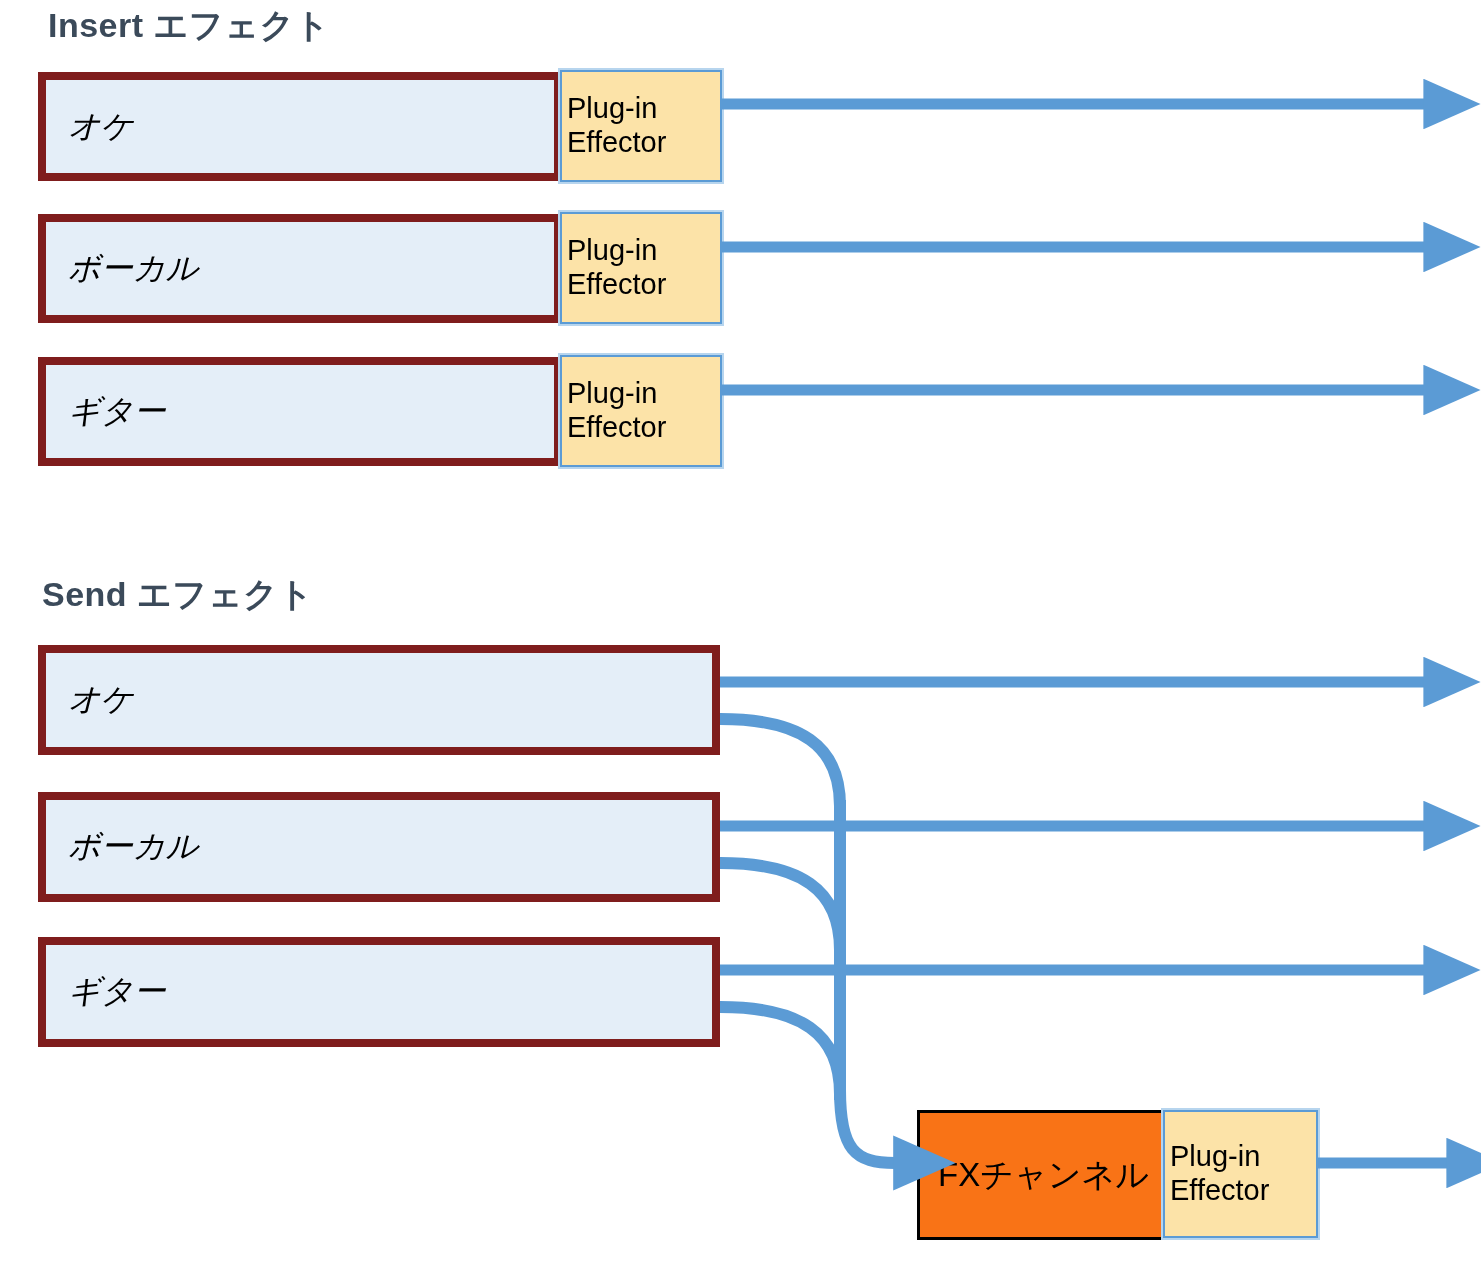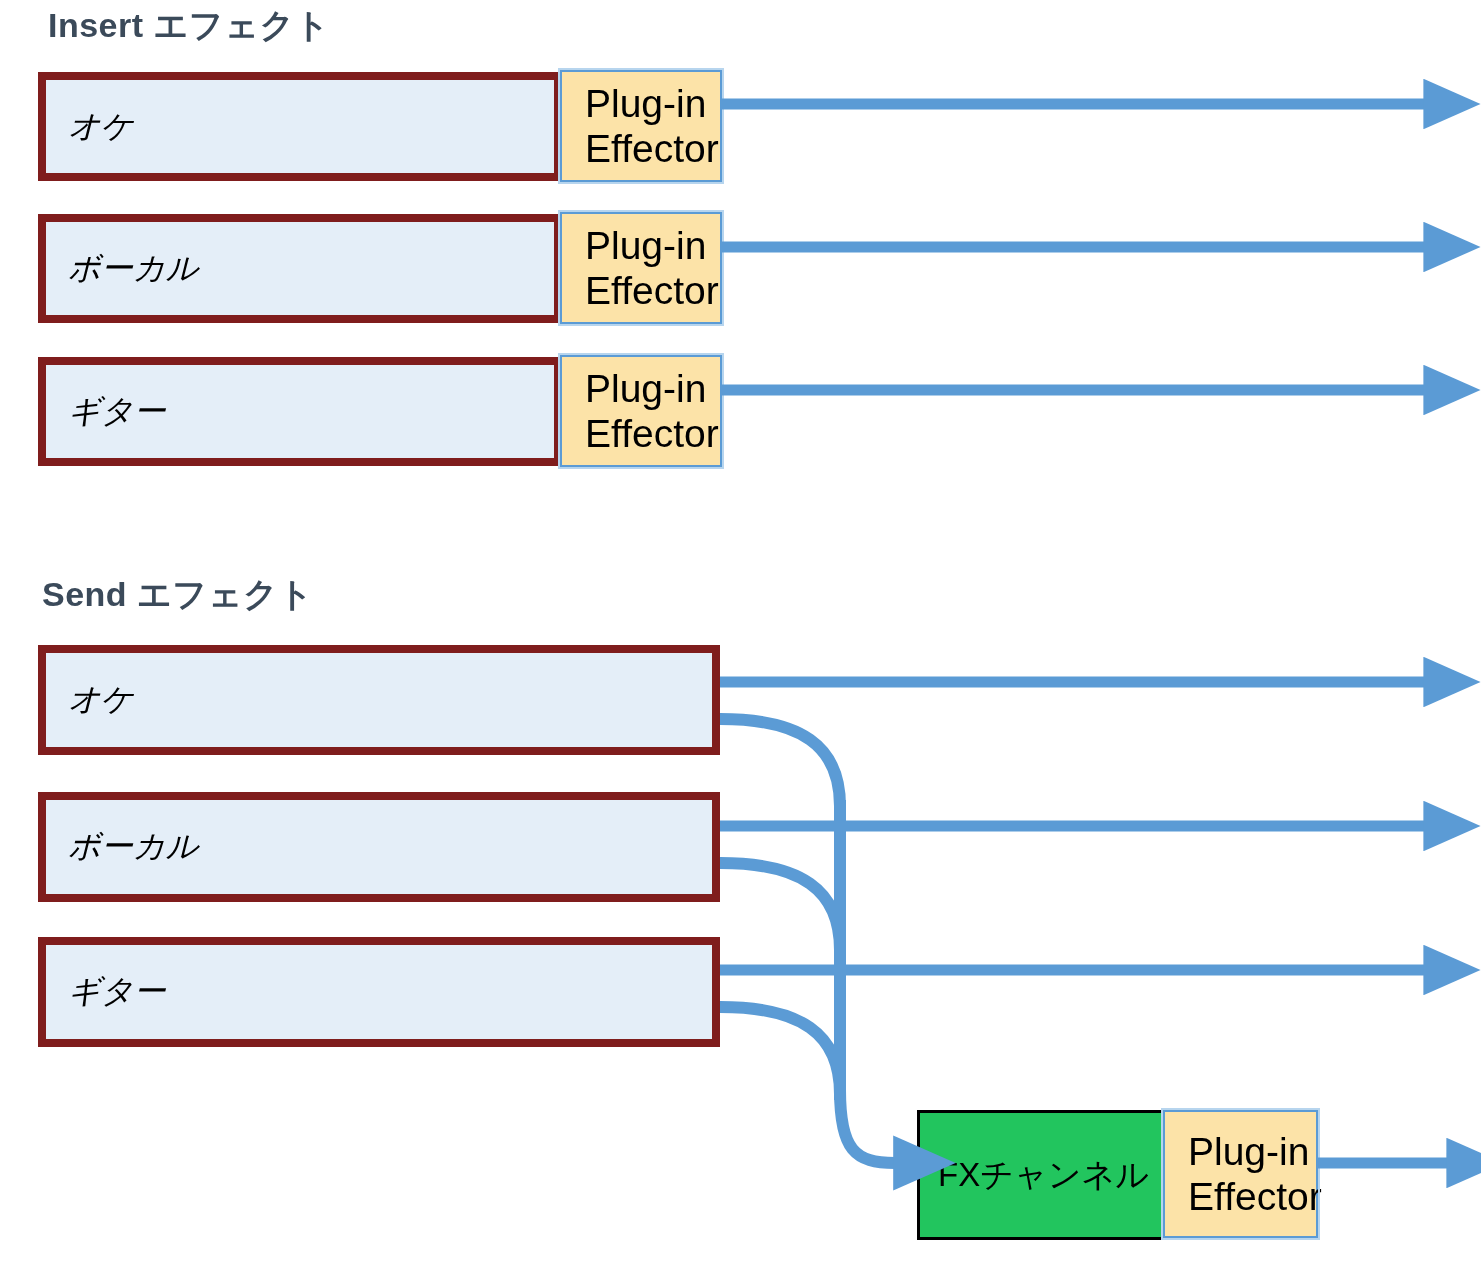--- a/index.html
+++ b/index.html
@@ -56,30 +56,30 @@
     background: #fce3a8;
     border: 2px solid #5b9bd5;
     outline: 2px solid #b7d5ee;
     outline-offset: 0px;
     display: flex;
     flex-direction: column;
     align-items: flex-start;
     justify-content: center;
   }
   .plugin-line {
-    font-size: 39px;
+    font-size: 29px;
     color: #000000;
     line-height: 1.16;
-    padding-left: 23px;
+    padding-left: 5px;
     white-space: nowrap;
   }
   .fx-box {
     position: absolute;
     box-sizing: border-box;
-    background: #22c55e;
+    background: #f97316;
     border: 3px solid #000000;
     display: flex;
     align-items: center;
   }
   .fx-label {
     font-size: 33px;
     color: #000000;
     padding-left: 18px;
     white-space: nowrap;
   }

